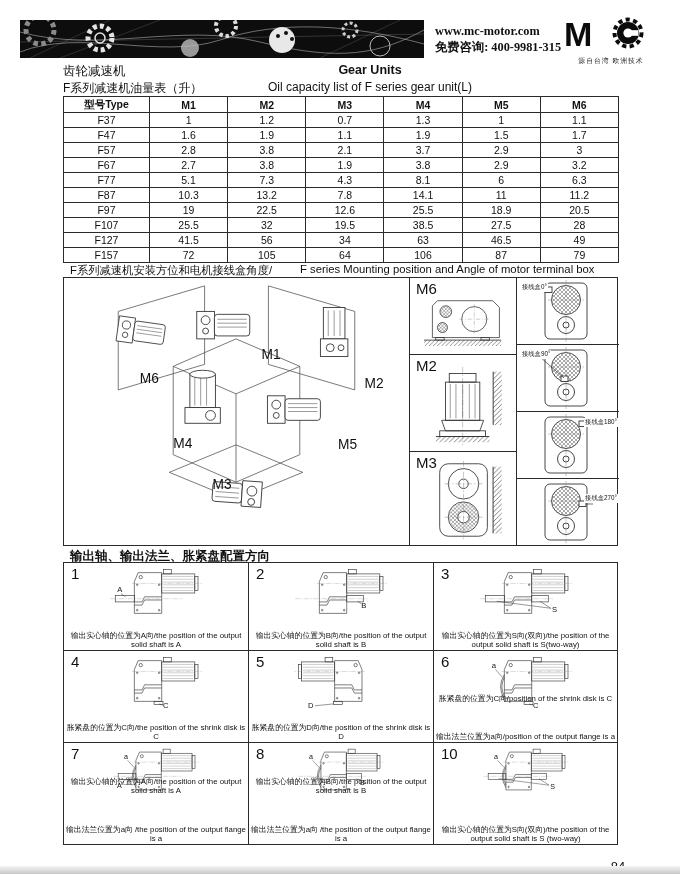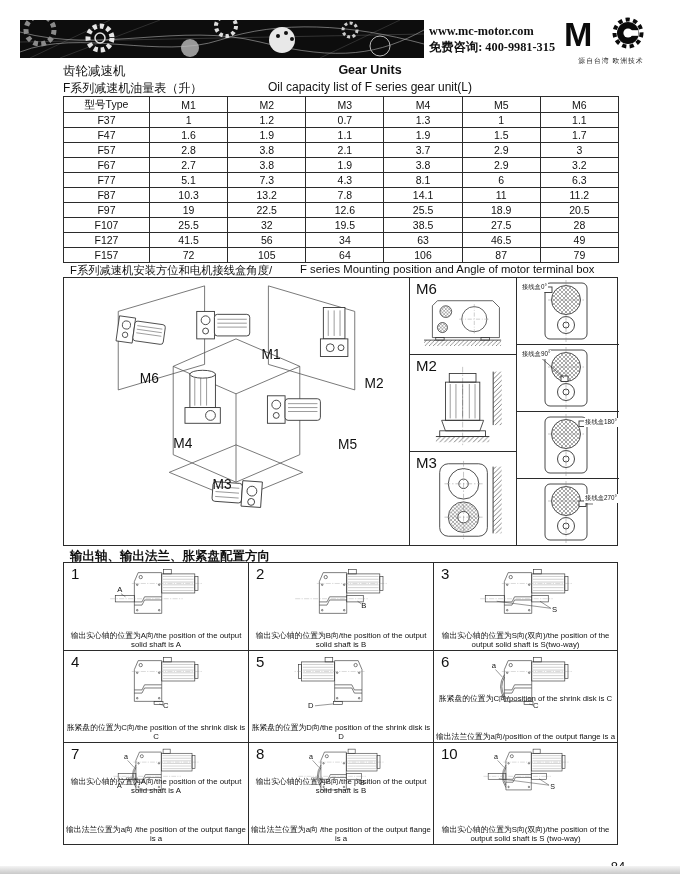--- a/index.html
+++ b/index.html
@@ -5,35 +5,35 @@
   html,body{margin:0;padding:0;background:#fff;}
   #page{position:relative;width:680px;height:874px;background:#fff;overflow:hidden;
         font-family:"Liberation Sans",sans-serif;color:#111;}
   #page *{box-sizing:border-box;}
   .abs{position:absolute;}
 
   
   .banner{position:absolute;left:20px;top:20px;width:537px;height:38px;background:#0d0d0d;}
   .banner-art{position:absolute;left:0;top:0;width:404px;height:38px;display:block;}
   .contact{position:absolute;right:0;top:0;height:38px;width:133px;background:#fff;
-           display:flex;flex-direction:column;justify-content:center;padding-left:5px;
+           display:flex;flex-direction:column;justify-content:center;padding-left:11px;
            font-family:"Liberation Serif",serif;font-weight:bold;font-size:12.3px;line-height:16px;white-space:nowrap;}
   .logo{position:absolute;left:561px;top:17px;width:100px;text-align:center;}
   .logo-tagline{font-size:6.8px;letter-spacing:1px;color:#222;margin-top:1px;white-space:nowrap;}
 
   
   .t-product-cn{left:63px;top:63px;font-size:12.5px;font-weight:normal;}
   .t-product-en{left:200px;top:63px;width:340px;text-align:center;font-size:12.5px;font-weight:bold;}
   .t-oil-cn{left:63px;top:80px;font-size:12px;}
   .t-oil-en{left:200px;top:80px;width:340px;text-align:center;font-size:12px;}
 
   
   .oil-table{position:absolute;left:63px;top:96px;width:556px;border-collapse:collapse;table-layout:fixed;font-size:10.5px;}
   .oil-table th,.oil-table td{border:1px solid #2b2b2b;text-align:center;padding:0;font-weight:normal;color:#111;}
-  .oil-table th{height:16px;}
+  .oil-table th{height:16px;font-weight:bold;}
   .oil-table td{height:15px;}
 
   
   .mount-title-cn{left:70px;top:263px;font-size:11.3px;}
   .mount-title-en{left:300px;top:263px;font-size:11.3px;}
   .mount-box{position:absolute;left:63px;top:277px;width:555px;height:269px;border:1px solid #2b2b2b;}
   .iso-svg{position:absolute;left:2px;top:2px;width:341px;height:263px;}
   .side-col{position:absolute;left:345px;top:0;bottom:0;width:107px;border-left:1px solid #2b2b2b;}
   .angle-col{position:absolute;left:452px;top:0;bottom:0;width:103px;border-left:1px solid #2b2b2b;}
   .side-cell{position:relative;border-bottom:1px solid #2b2b2b;overflow:hidden;}

